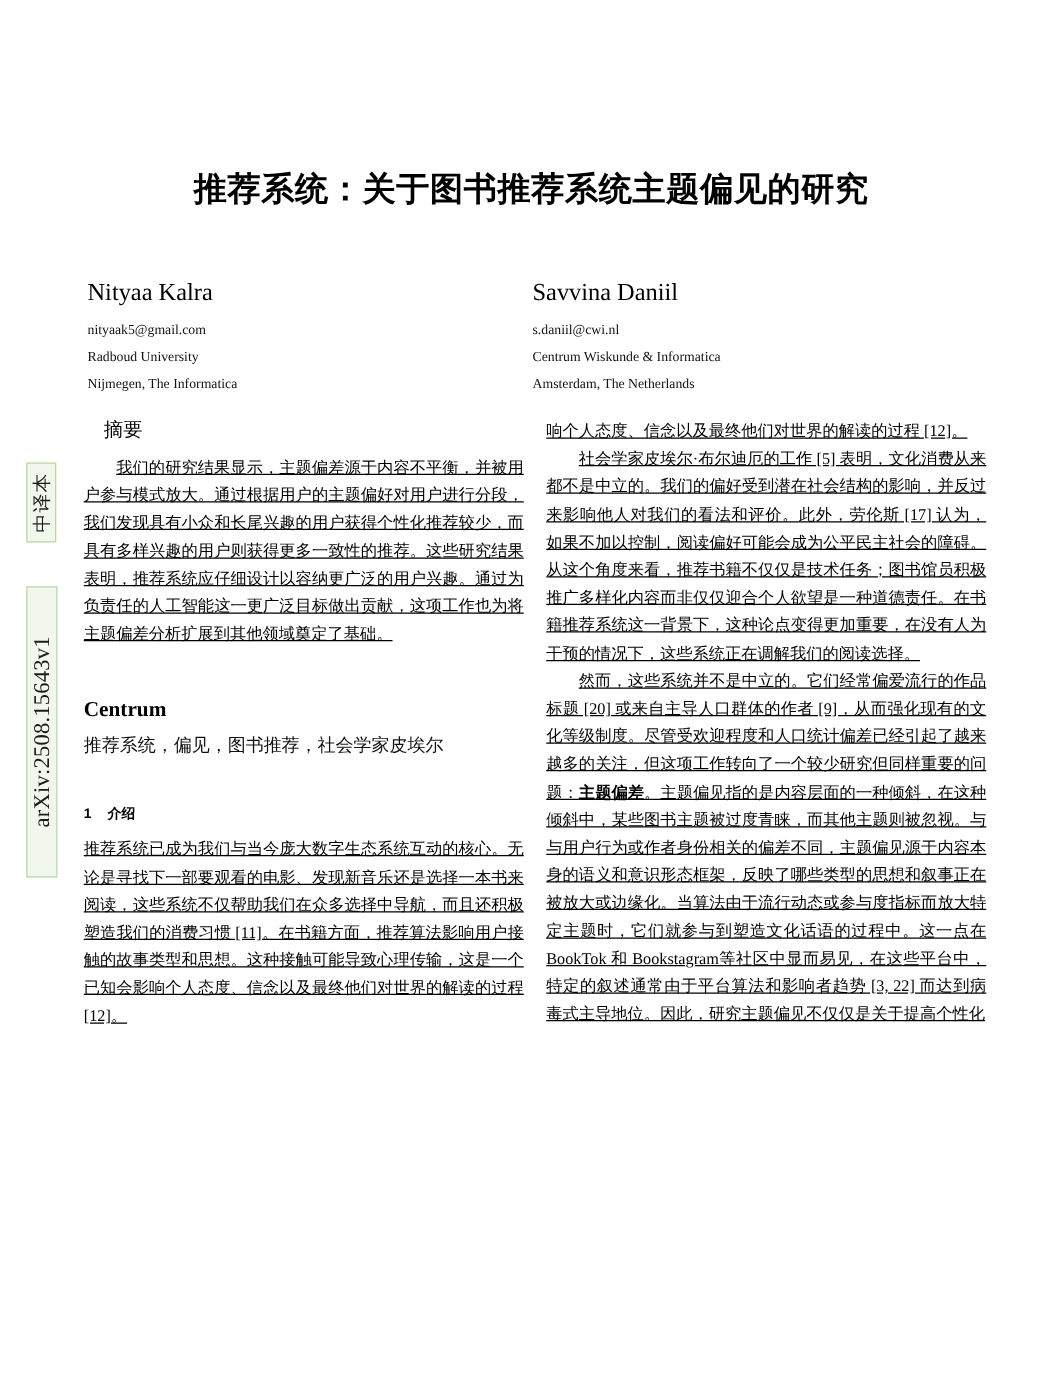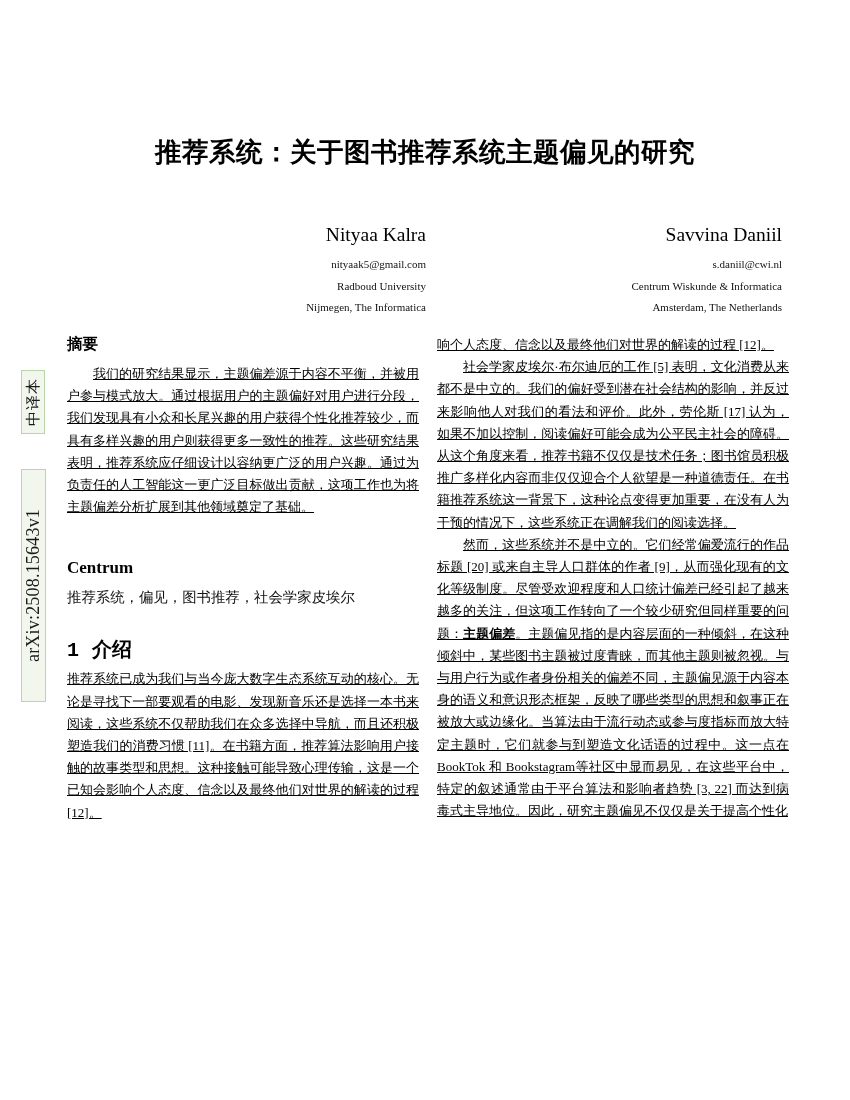--- a/index.html
+++ b/index.html
@@ -83,21 +83,21 @@
   
   .authors {
     position: absolute;
     left: 70px;
     top: 222px;
     width: 712px;
     display: flex;
   }
   .author-col {
     width: 50%;
-    text-align: right;
+    text-align: left;
   }
   .author-name {
     font-size: 19.5px;
     line-height: 26px;
     margin-bottom: 6px;
     color: #000000;
   }
   .author-line {
     font-size: 11px;
     line-height: 21.5px;
@@ -108,38 +108,38 @@
   .col {
     position: absolute;
     top: 334px;
     width: 352px;
   }
   .col-left  { left: 67px; }
   .col-right { left: 437px; }
 
   .h-sec {
     font-family: "DejaVu Sans", "Liberation Sans", sans-serif;
-    font-weight: 700;
+    font-weight: 400;
     font-size: 15.5px;
     line-height: 20px;
     color: #000000;
-    margin: 0 0 6px 0;
+    margin: 0 0 6px 16px;
   }
   .h-kw {
     font-family: "Liberation Serif", "DejaVu Serif", serif;
     font-weight: 700;
     font-size: 17px;
     line-height: 22px;
     color: #000000;
     margin: 0 0 7px 0;
   }
   .h-num {
-    font-family: Liberation Mono, monospace;
+    font-family: Liberation Sans, sans-serif;
     font-weight: 700;
-    font-size: 20px;
+    font-size: 11px;
     line-height: 22px;
     color: #000000;
     margin: 0 0 6px 0;
   }
   .h-num .num { margin-right: 13px; }
 
   p.para {
     margin: 0;
     font-size: 13px;
     line-height: 22.2px;

